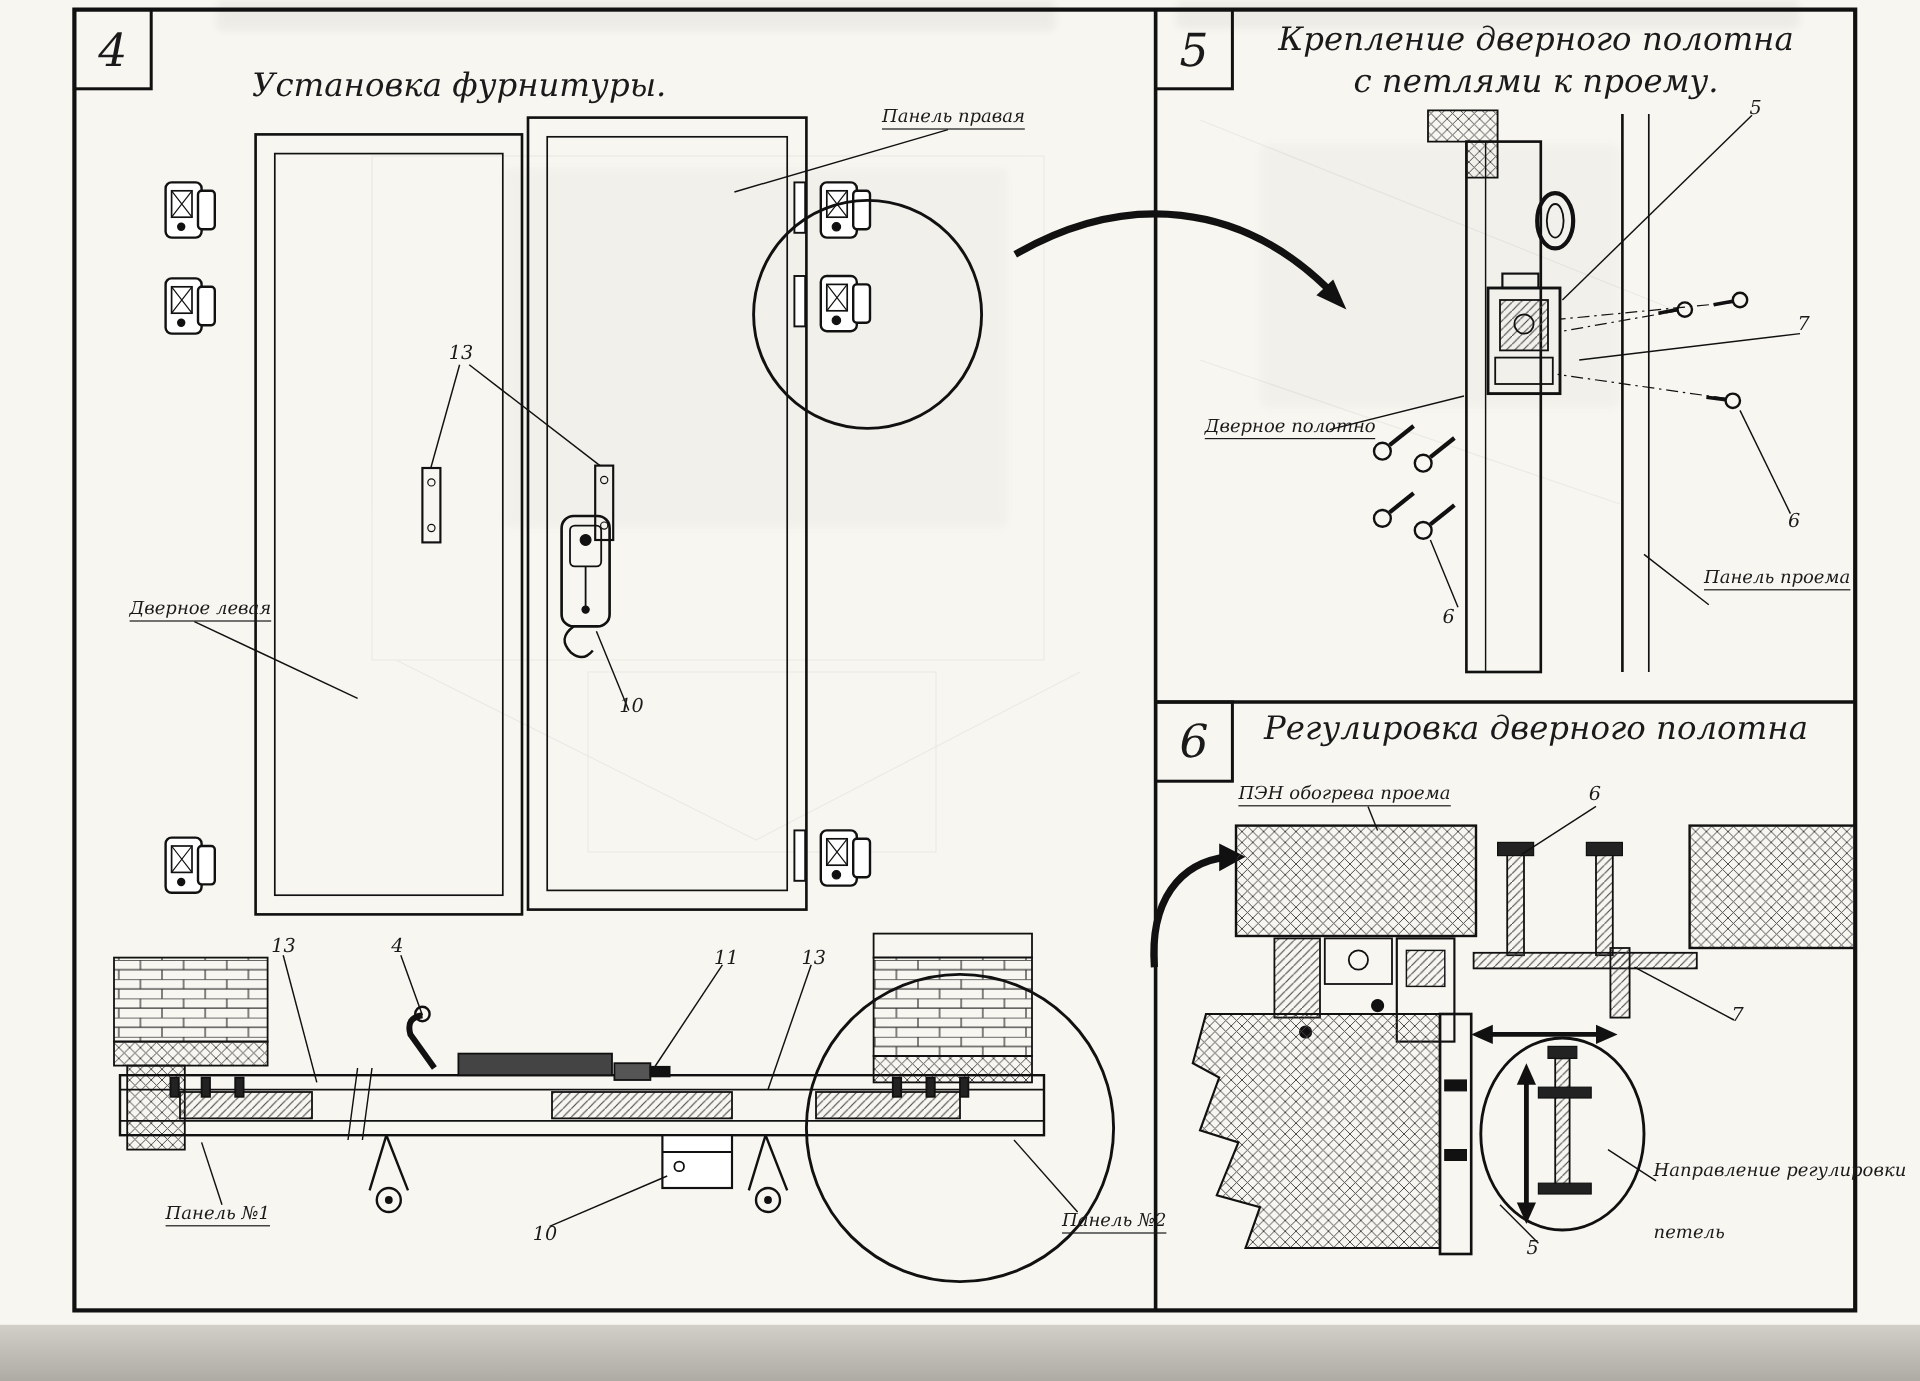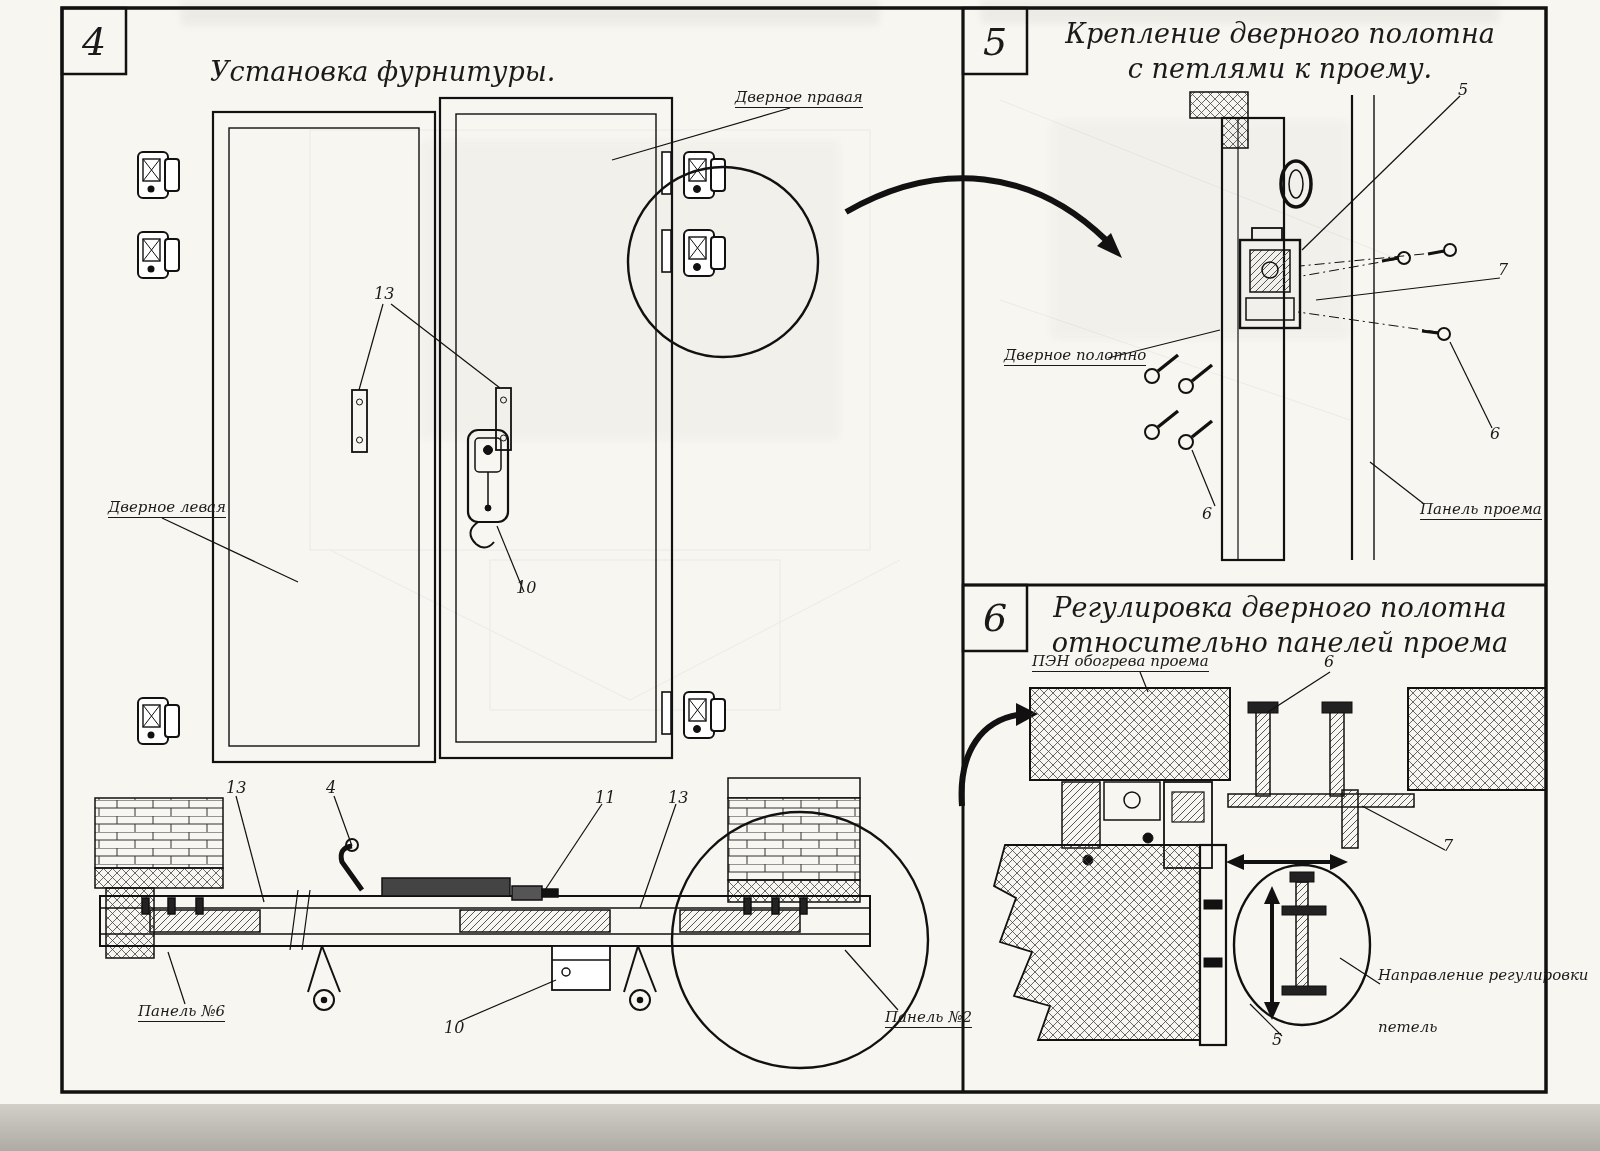--- a/index.html
+++ b/index.html
@@ -274,38 +274,37 @@
 
   <div class="title-abs title-line" style="left:210px;top:54px;">Установка фурнитуры.</div>
 
   <div class="title-center" style="left:1060px;top:16px;width:440px;">
     <div class="title-line">Крепление дверного полотна</div>
     <div class="title-line">с петлями к проему.</div>
   </div>
 
   <div class="title-center" style="left:1045px;top:590px;width:470px;">
     <div class="title-line">Регулировка дверного полотна</div>
-    <div class="title-line">относительно панелей проема</div>
   </div>
 
-  <div class="lbl" style="left:735px;top:88px;"><span class="u">Дверное правая</span></div>
+  <div class="lbl" style="left:735px;top:88px;"><span class="u">Панель правая</span></div>
   <div class="lbl" style="left:108px;top:498px;"><span class="u">Дверное левая</span></div>
-  <div class="lbl" style="left:138px;top:1002px;"><span class="u">Панель №6</span></div>
+  <div class="lbl" style="left:138px;top:1002px;"><span class="u">Панель №1</span></div>
   <div class="lbl" style="left:885px;top:1008px;"><span class="u">Панель №2</span></div>
 
   <div class="num" style="left:374px;top:284px;">13</div>
   <div class="num" style="left:516px;top:578px;">10</div>
   <div class="num" style="left:226px;top:778px;">13</div>
   <div class="num" style="left:326px;top:778px;">4</div>
   <div class="num" style="left:595px;top:788px;">11</div>
   <div class="num" style="left:668px;top:788px;">13</div>
   <div class="num" style="left:444px;top:1018px;">10</div>
 
   <div class="lbl" style="left:1004px;top:346px;"><span class="u">Дверное полотно</span></div>
-  <div class="lbl" style="left:1420px;top:500px;"><span class="u">Панель проема</span></div>
+  <div class="lbl" style="left:1420px;top:472px;"><span class="u">Панель проема</span></div>
 
   <div class="num" style="left:1458px;top:80px;">5</div>
   <div class="num" style="left:1498px;top:260px;">7</div>
   <div class="num" style="left:1490px;top:424px;">6</div>
   <div class="num" style="left:1202px;top:504px;">6</div>
 
   <div class="lbl" style="left:1032px;top:652px;"><span class="u">ПЭН обогрева проема</span></div>
   <div class="lbl" style="left:1378px;top:966px;">Направление регулировки</div>
   <div class="lbl" style="left:1378px;top:986px;margin-top:32px;">петель</div>
 

